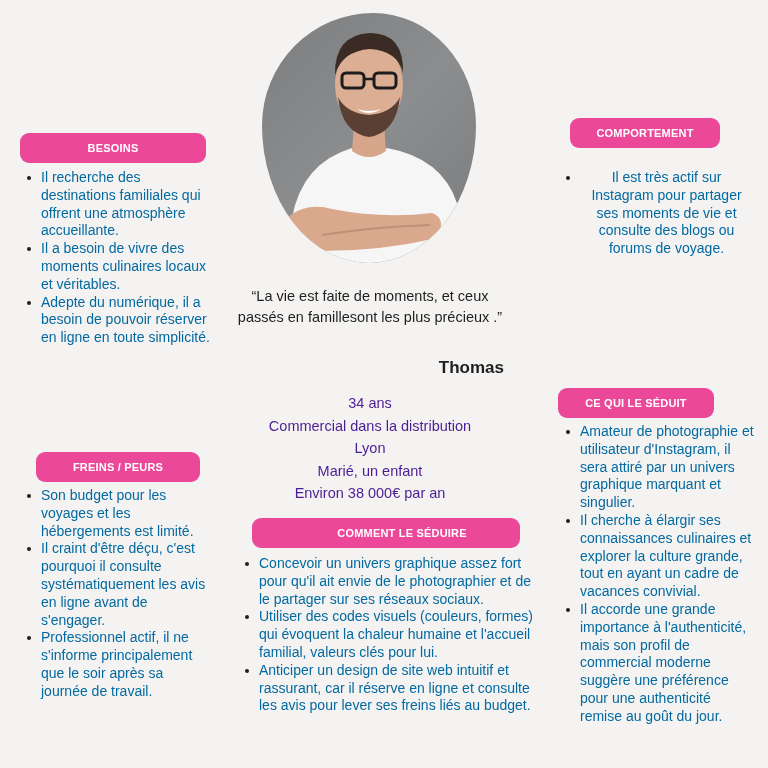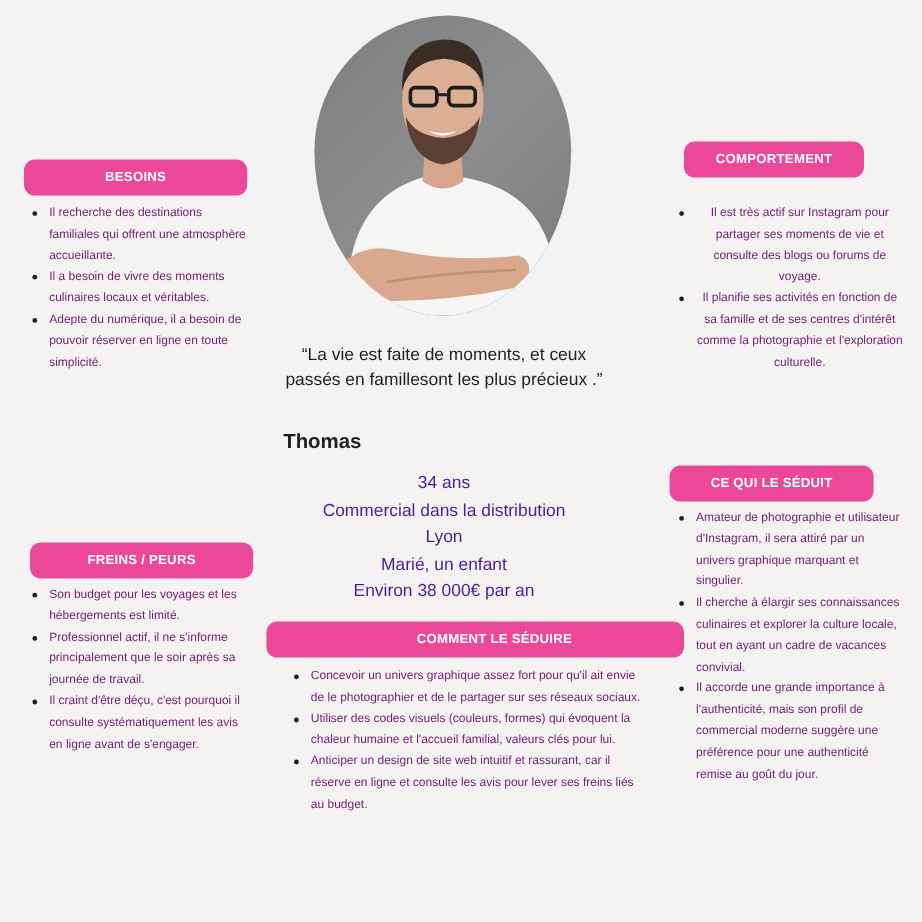--- a/index.html
+++ b/index.html
@@ -21,23 +21,23 @@
       font-weight: bold;
       font-size: 11px;
       letter-spacing: 0.2px;
       display: flex; align-items: center; justify-content: center;
       text-transform: uppercase;
     }
 
     .list {
       position: absolute;
       list-style: none;
-      font-size: 10px;
+      font-size: 14px;
       line-height: 17.8px;
-      color: #701a75;
+      color: #0369a1;
     }
     .list li { position: relative; padding-left: 17px; }
     .list li::before {
       content: "";
       position: absolute;
       left: 3px; top: 7px;
       width: 4px; height: 4px;
       border-radius: 50%;
       background: #1f1f1f;
     }
@@ -58,21 +58,21 @@
       width: 268px;
       text-align: center;
       font-size: 14.5px;
       line-height: 20.5px;
       color: #1f1f1f;
     }
     .name {
       position: absolute;
       left: 236px; top: 358px;
       width: 268px;
-      text-align: left;
+      text-align: right;
       font-size: 17px;
       font-weight: bold;
       color: #1f1f1f;
     }
     .details {
       position: absolute;
       left: 236px; top: 392px;
       width: 268px;
       text-align: center;
       font-size: 14.5px;
@@ -110,50 +110,49 @@
     </svg>
   </div>
 
   <div class="pill" style="left:20px; top:133px; width:186px;">BESOINS</div>
   <ul class="list" style="left:24px; top:169px; width:188px;">
     <li>Il recherche des destinations familiales qui offrent une atmosphère accueillante.</li>
     <li>Il a besoin de vivre des moments culinaires locaux et véritables.</li>
     <li> Adepte du numérique, il a besoin de pouvoir réserver en ligne en toute simplicité.</li>
   </ul>
 
-  <div class="pill" style="left:25px; top:452px; width:186px;">FREINS / PEURS</div>
+  <div class="pill" style="left:36px; top:452px; width:164px;">FREINS / PEURS</div>
   <ul class="list" style="left:24px; top:487px; width:188px;">
     <li>Son budget pour les voyages et les hébergements est limité.</li>
+    <li>Il craint d'être déçu, c'est pourquoi il consulte systématiquement les avis en ligne avant de s'engager.</li>
     <li> Professionnel actif, il ne s'informe principalement que le soir après sa journée de travail.</li>
-    <li>Il craint d'être déçu, c'est pourquoi il consulte systématiquement les avis en ligne avant de s'engager.</li>
   </ul>
 
   <div class="pill" style="left:558px; top:118px; width:150px;margin-left:12px;">COMPORTEMENT</div>
   <ul class="list" style="left:563px; top:169px; width:190px;text-align:center;">
     <li>Il est très actif sur Instagram pour partager ses moments de vie et consulte des blogs ou forums de voyage.</li>
-    <li>Il planifie ses activités en fonction de sa famille et de ses centres d'intérêt comme la photographie et l'exploration culturelle.</li>
   </ul>
 
-  <div class="pill" style="left:558px; top:388px; width:170px;text-align:center;">CE QUI LE SÉDUIT</div>
+  <div class="pill" style="left:558px; top:388px; width:156px;text-align:center;">CE QUI LE SÉDUIT</div>
   <ul class="list" style="left:563px; top:423px; width:192px;">
     <li> Amateur de photographie et utilisateur d'Instagram, il sera attiré par un univers graphique marquant et singulier.</li>
-    <li>Il cherche à élargir ses connaissances culinaires et explorer la culture locale, tout en ayant un cadre de vacances convivial.</li>
+    <li>Il cherche à élargir ses connaissances culinaires et explorer la culture grande, tout en ayant un cadre de vacances convivial.</li>
     <li>Il accorde une grande importance à l'authenticité, mais son profil de commercial moderne suggère une préférence pour une authenticité remise au goût du jour.</li>
   </ul>
 
   <div class="quote">“La vie est faite de moments, et ceux passés en famillesont les plus précieux .”</div>
   <div class="name">Thomas</div>
   <div class="details">
     <div>34 ans</div>
     <div>Commercial dans la distribution</div>
     <div>Lyon</div>
     <div>Marié, un enfant</div>
     <div>Environ 38 000€ par an</div>
   </div>
 
-  <div class="pill" style="left:222px; top:518px; width:348px;padding-left:32px;">COMMENT LE SÉDUIRE</div>
+  <div class="pill" style="left:252px; top:518px; width:268px;padding-left:32px;">COMMENT LE SÉDUIRE</div>
   <ul class="list" style="left:242px; top:555px; width:292px;">
     <li>Concevoir un univers graphique assez fort pour qu'il ait envie de le photographier et de le partager sur ses réseaux sociaux.</li>
     <li>Utiliser des codes visuels (couleurs, formes) qui évoquent la chaleur humaine et l'accueil familial, valeurs clés pour lui.</li>
     <li>Anticiper un design de site web intuitif et rassurant, car il réserve en ligne et consulte les avis pour lever ses freins liés au budget.</li>
   </ul>
 
 </div>
 
 </body></html>

